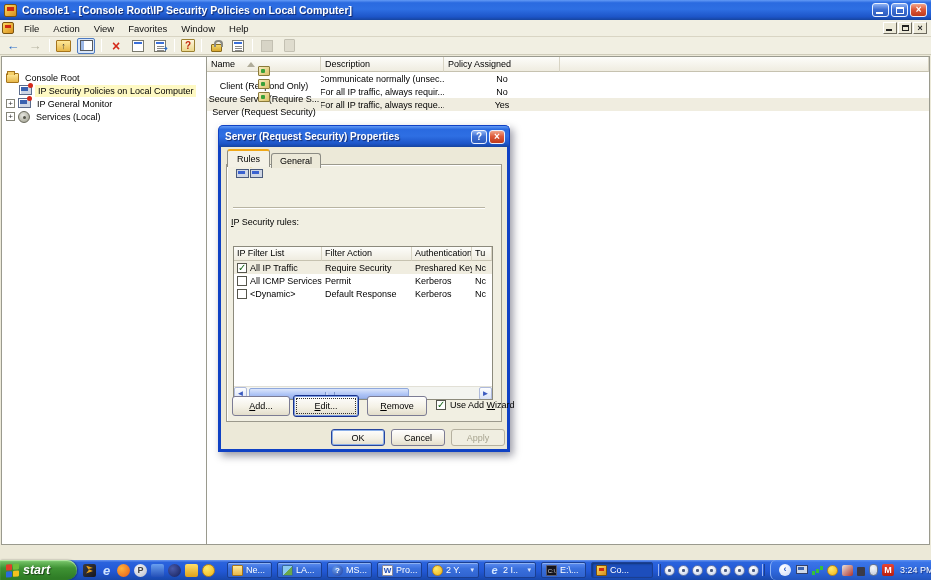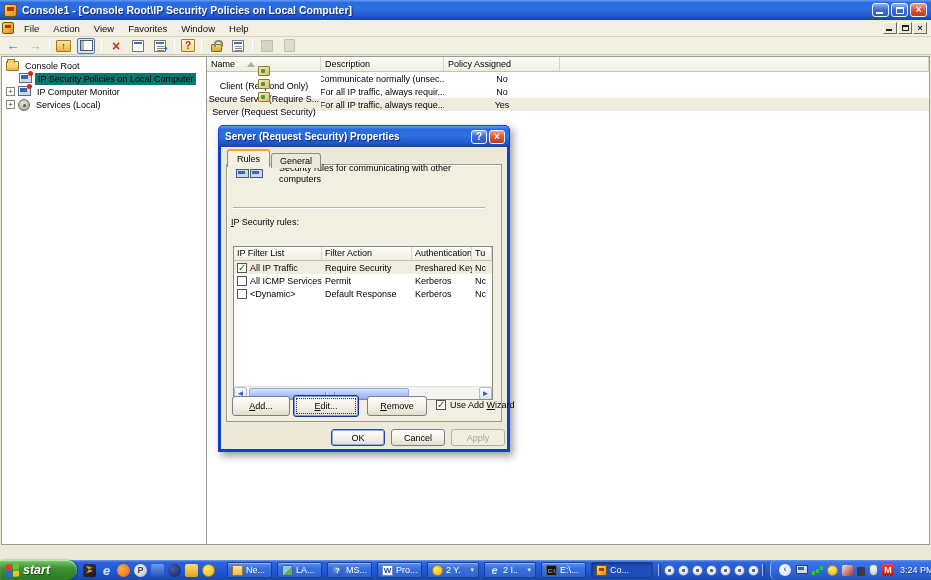--- a/index.html
+++ b/index.html
@@ -55,30 +55,30 @@
   .tbi.help-b{background:linear-gradient(180deg,#fdf6df,#ecd98e);border:1px solid #9a8030;width:14px;height:13px;border-radius:1px;}
   .tbi.help-b::after{content:"?";color:#c32a10;font-size:10px;font-weight:bold;}
   .lock{width:11px;height:8px;background:linear-gradient(180deg,#f4d96a,#d8a832);border:1px solid #8a6a18;border-radius:1px;position:relative;margin-top:4px;}
   .lock::before{content:"";position:absolute;left:2px;top:-5px;width:5px;height:5px;border:2px solid #8a8a82;border-bottom:none;border-radius:4px 4px 0 0;}
   .tbi.gray1,.tbi.gray2{opacity:.45;}
   .tbi.gray1::after{content:"";width:10px;height:10px;background:#b8b5a6;border:1px solid #8c887a;}
   .tbi.gray2::after{content:"";width:9px;height:11px;background:#cac6b8;border:1px solid #8c887a;border-radius:1px;}
 
   
   .tree-panel{position:absolute;left:1px;top:56px;width:235px;height:489px;background:#fff;
-    border:1px solid #9a9a8e;font-size:9px;overflow:hidden;padding-top:2px;}
+    border:1px solid #9a9a8e;font-size:9px;overflow:hidden;padding-top:14px;}
   .list-panel{position:absolute;left:206px;top:56px;width:724px;height:489px;background:#fff;
     border:1px solid #9a9a8e;font-size:9px;overflow:hidden;}
   .tree-row{display:flex;align-items:center;height:13px;white-space:nowrap;}
   .tree-row .plus{width:9px;height:9px;border:1px solid #848478;background:#fff;color:#333;
     font-size:8px;line-height:7px;text-align:center;margin:0 3px 0 0;flex:none;}
   .tree-row .indent{width:13px;flex:none;}
   .tree-row .indent2{width:4px;flex:none;}
   .tlabel{padding:1px 3px;}
-  .tlabel.sel{background:#0f766e;}
+  .tlabel.sel{background:#fef9c3;}
   .folder{width:13px;height:10px;background:linear-gradient(180deg,#ffe99a,#e8b84a);border:1px solid #a5741c;border-radius:1px;position:relative;flex:none;margin-right:3px;}
   .folder::before{content:"";position:absolute;left:0;top:-3px;width:6px;height:3px;background:#f5cf67;border:1px solid #a5741c;border-bottom:none;border-radius:1px 1px 0 0;}
   .pc-ico{width:13px;height:11px;position:relative;flex:none;margin-right:3px;}
   .pc-ico::before{content:"";position:absolute;left:0;top:0;width:11px;height:8px;background:#cfd6e4;border:1px solid #5b6b8c;box-shadow:inset 1px 1px 0 #fff;}
   .pc-ico::after{content:"";position:absolute;left:2px;top:2px;width:7px;height:4px;background:#3a62b0;}
   .pc-ico .dot{position:absolute;right:-1px;top:-2px;width:5px;height:5px;background:#d42a1a;border-radius:50%;}
   .gear{width:12px;height:12px;border-radius:50%;background:radial-gradient(circle at 40% 35%,#e8e8e2,#9a9a88);border:1px solid #6a6a5c;position:relative;flex:none;margin-right:3px;}
   .gear::after{content:"";position:absolute;left:4px;top:4px;width:3px;height:3px;background:#55554a;border-radius:50%;}
 
   .lv-head{display:grid;grid-template-columns:114px 123px 116px 1fr;height:15px;}
@@ -303,21 +303,21 @@
           <span class="dot"></span>
         </span>
       <span class="tlabel sel">IP Security Policies on Local Computer</span>
     </div>
     <div class="tree-row">
       <span class="indent2"></span>
       <span class="plus">+</span>
       <span class="pc-ico">
           <span class="dot"></span>
         </span>
-      <span class="tlabel">IP Computer Monitor</span>
+      <span class="tlabel">IP General Monitor</span>
     </div>
     <div class="tree-row">
       <span class="indent2"></span>
       <span class="plus">+</span>
       <span class="gear"></span>
       <span class="tlabel">Services (Local)</span>
     </div>
   </div>
 
   <div class="list-panel">
@@ -372,21 +372,20 @@
           <span class="tab active">Rules</span>
           <span class="tab">General</span>
         </div>
         <div class="tabpage"></div>
 
         <div class="hdr-icon">
           <span class="key"></span>
           <span class="mini-pc p1"></span>
           <span class="mini-pc p2"></span>
         </div>
-        <div class="hdr-text">Security rules for communicating with other computers</div>
         <div class="etched"></div>
         <div class="rules-label"><u>I</u>P Security rules:</div>
 
         <div class="rlist">
           <div class="r-head">
             <span class="r-hcell">IP Filter List</span>
             <span class="r-hcell">Filter Action</span>
             <span class="r-hcell">Authentication...</span>
             <span class="r-hcell">Tu</span>
           </div>

